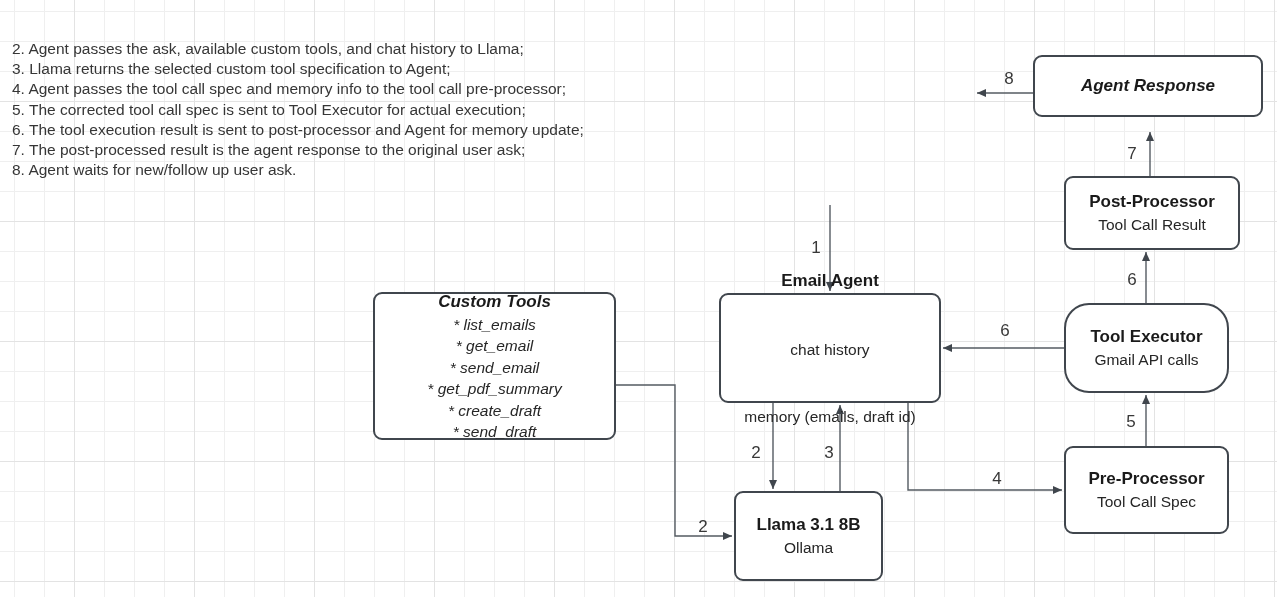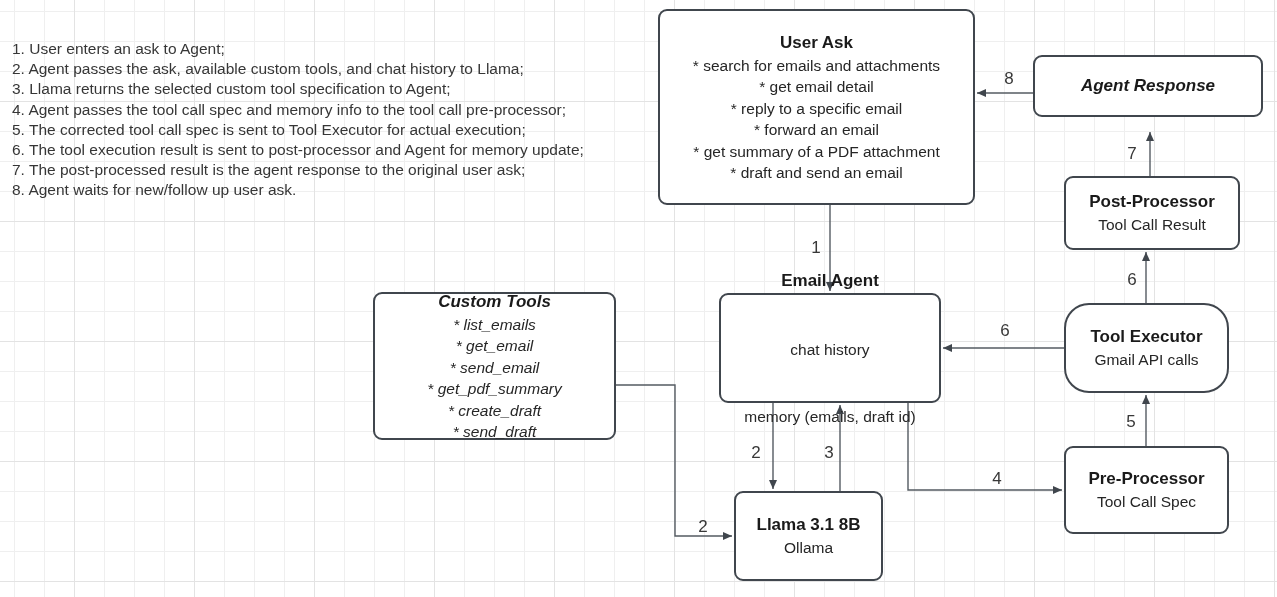--- a/index.html
+++ b/index.html
@@ -79,21 +79,20 @@
     fill: #383838;
     text-anchor: middle;
   }
 </style>
 </head>
 <body>
 
 <div id="canvas">
 
   <div class="notes">
-    <div>1. User enters an ask to Agent;</div>
     <div>2. Agent passes the ask, available custom tools, and chat history to Llama;</div>
     <div>3. Llama returns the selected custom tool specification to Agent;</div>
     <div>4. Agent passes the tool call spec and memory info to the tool call pre-processor;</div>
     <div>5. The corrected tool call spec is sent to Tool Executor for actual execution;</div>
     <div>6. The tool execution result is sent to post-processor and Agent for memory update;</div>
     <div>7. The post-processed result is the agent response to the original user ask;</div>
     <div>8. Agent waits for new/follow up user ask.</div>
   </div>
 
   <svg class="edges" viewBox="0 0 1277 597" xmlns="http://www.w3.org/2000/svg">
@@ -119,29 +118,20 @@
     <text class="edge-label" x="829" y="458">3</text>
     <text class="edge-label" x="703" y="532">2</text>
     <text class="edge-label" x="997" y="484">4</text>
     <text class="edge-label" x="1131" y="427">5</text>
     <text class="edge-label" x="1132" y="285">6</text>
     <text class="edge-label" x="1005" y="336">6</text>
     <text class="edge-label" x="1132" y="159">7</text>
     <text class="edge-label" x="1009" y="84">8</text>
   </svg>
 
-  <div class="node" id="node-user-ask">
-    <div class="title">User Ask</div>
-    <div class="item">* search for emails and attachments</div>
-    <div class="item">* get email detail</div>
-    <div class="item">* reply to a specific email</div>
-    <div class="item">* forward an email</div>
-    <div class="item">* get summary of a PDF attachment</div>
-    <div class="item">* draft and send an email</div>
-  </div>
 
   <div class="node" id="node-agent-response">
     <div class="title">Agent Response</div>
   </div>
 
   <div class="node" id="node-post-processor">
     <div class="title">Post-Processor</div>
     <div class="sub">Tool Call Result</div>
   </div>
 

